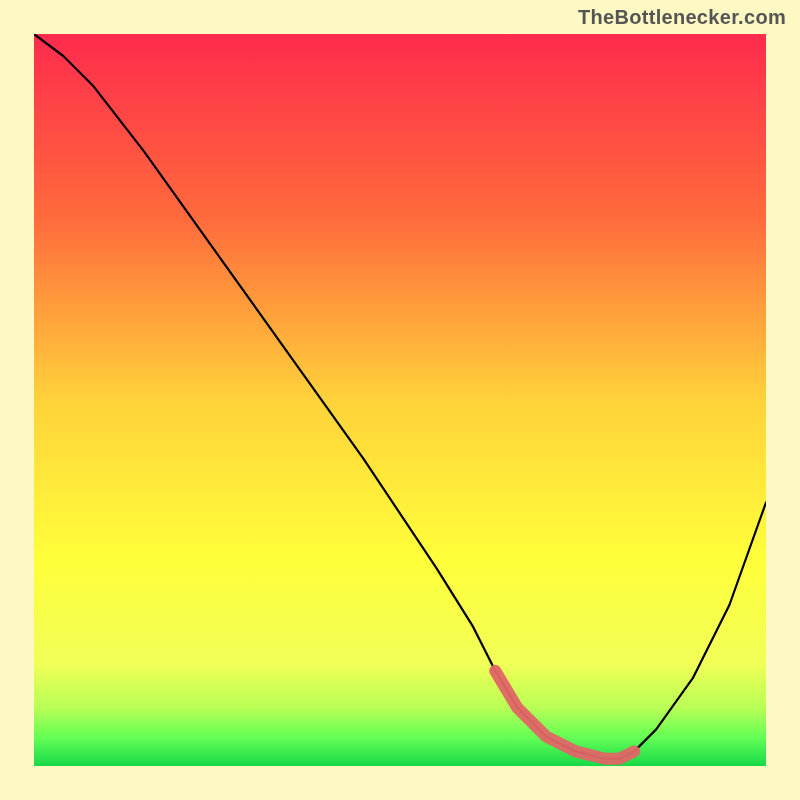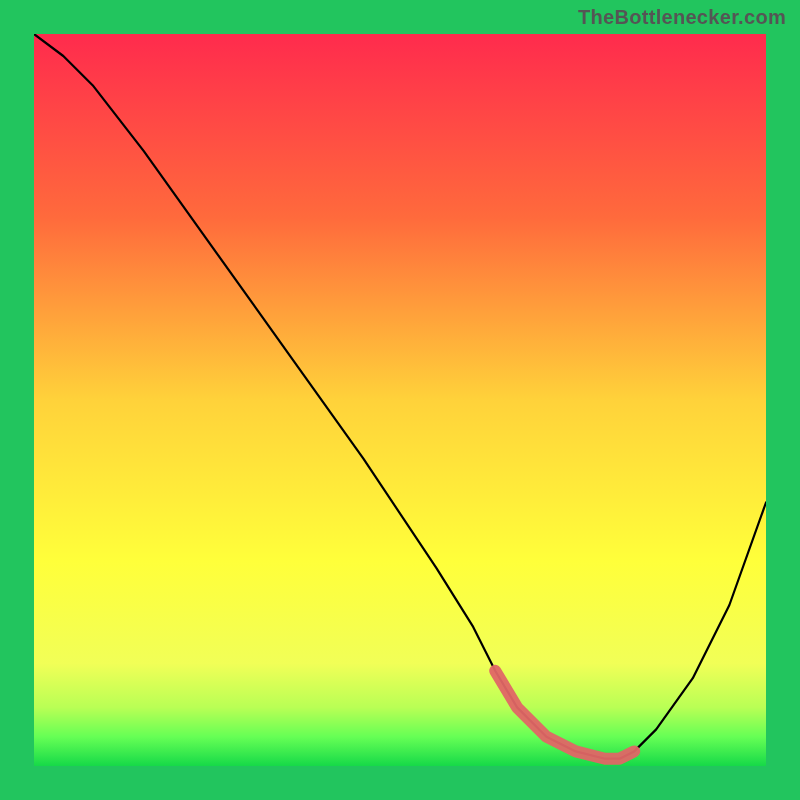--- a/index.html
+++ b/index.html
@@ -8,21 +8,21 @@
     background: #000;
     width: 800px;
     height: 800px;
     overflow: hidden;
     font-family: Arial, sans-serif;
   }
   .container {
     position: relative;
     width: 800px;
     height: 800px;
-    background: #22c55e;
+    background: #fef9c3;
   }
   .watermark {
     position: absolute;
     top: 6px;
     right: 14px;
     color: #555;
     font-size: 20px;
     font-weight: bold;
     letter-spacing: 0.3px;
   }

